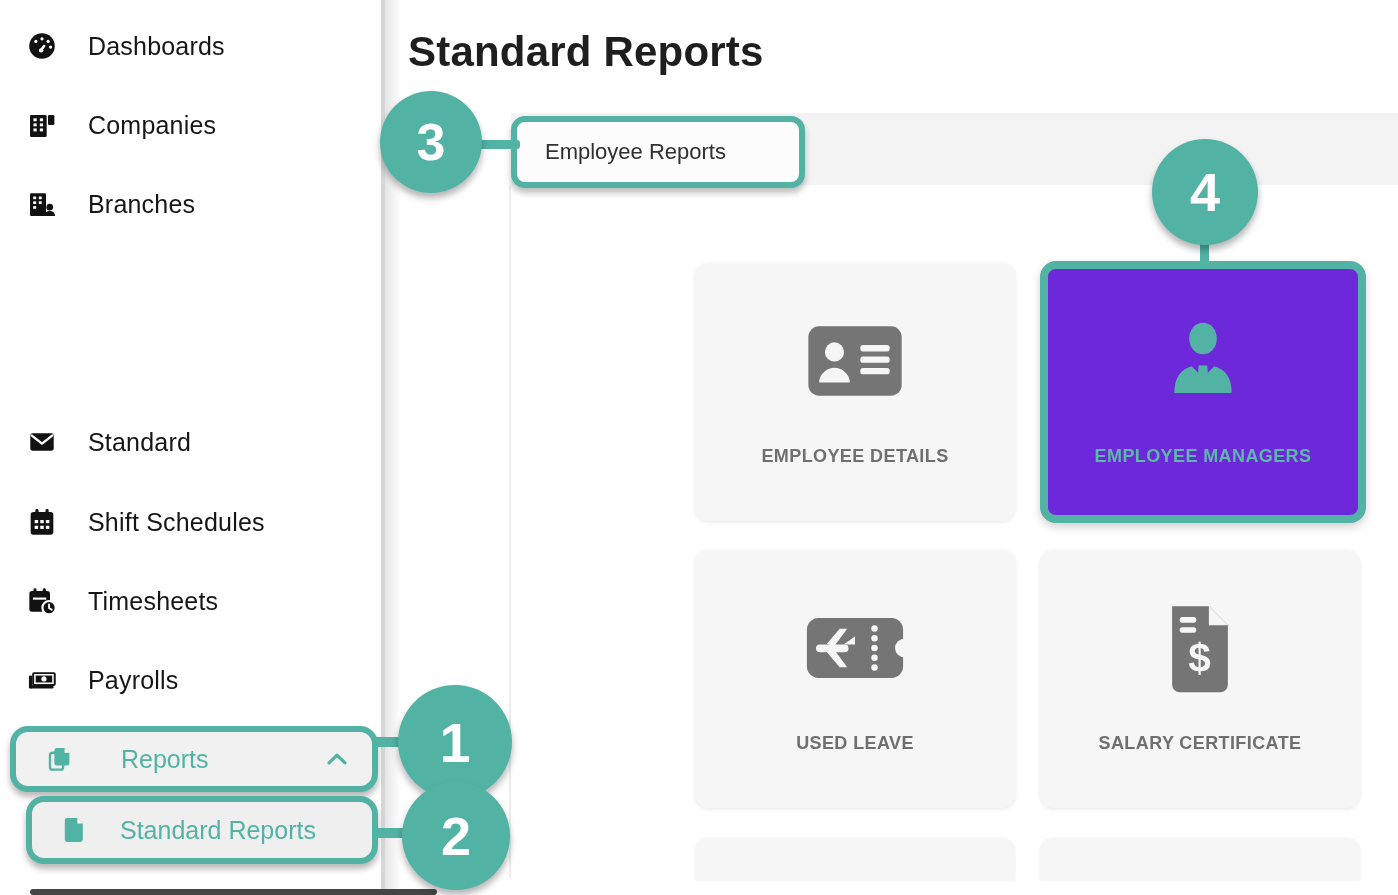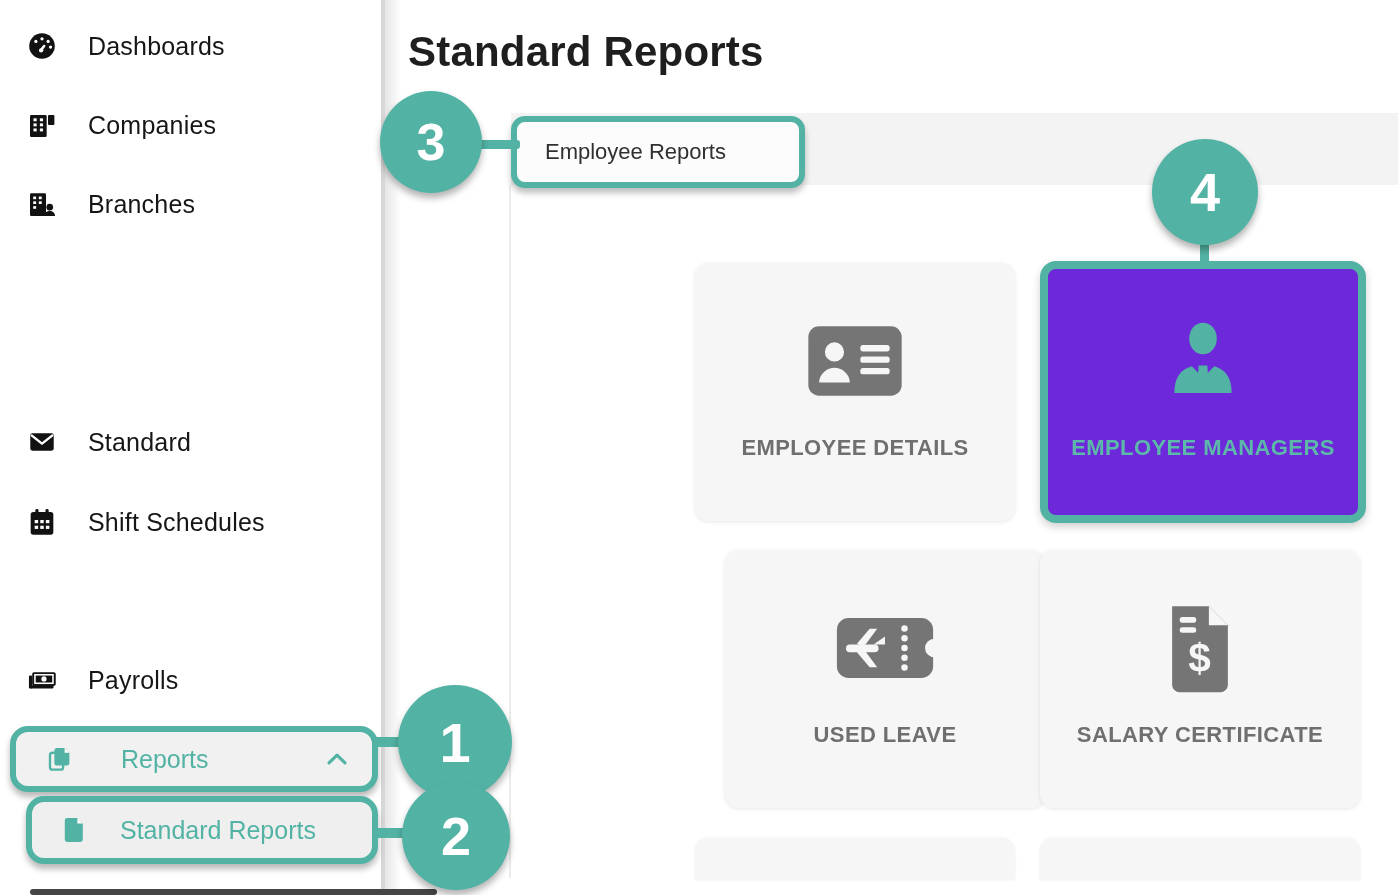--- a/index.html
+++ b/index.html
@@ -35,27 +35,27 @@
   .tabbar { position:absolute; left:511px; top:113px; width:887px; height:72px; background:#f3f3f3; }
   .tab-box { position:absolute; left:511px; top:116px; width:294px; height:72px; background:#fcfcfc;
              border:6px solid #52b3a4; border-radius:14px; box-shadow:0 5px 6px rgba(0,0,0,0.25);
              display:flex; align-items:center; padding-left:28px; z-index:10;}
   .tab-box .tlabel { font-size:22px; color:#303030; }
   .panel-edge { position:absolute; left:509px; top:185px; width:2px; height:693px; background:#ececec; }
 
   .card { position:absolute; width:320px; height:258px; background:#f6f6f6; border-radius:14px;
           box-shadow:0 1px 4px rgba(0,0,0,0.10); display:flex; flex-direction:column; align-items:center; }
   .card .cicon { margin-top:50px; height:96px; display:flex; align-items:center; justify-content:center; color:#757575;}
-  .card .clabel { margin-top:26px; font-size:22px; font-weight:700; color:#6f6f6f; letter-spacing:0.4px; }
+  .card .clabel { margin-top:37px; font-size:18px; font-weight:700; color:#6f6f6f; letter-spacing:0.4px; }
   .card-details { left:695px; top:263px; }
   .card-managers { left:1040px; top:261px; width:326px; height:262px; background:#6d28d9;
                    border:8px solid #52b3a4; border-radius:16px; box-shadow:0 4px 8px rgba(0,0,0,0.18);}
   .card-managers .cicon { color:#52b3a4; margin-top:44px;}
   .card-managers .clabel { color:#5cb9aa; }
-  .card-usedleave { left:725px; top:550px; }
+  .card-usedleave { left:695px; top:550px; }
   .card-salary { left:1040px; top:550px; }
   .card-partial { height:42px; top:838px; border-radius:14px 14px 0 0; box-shadow:0 0 3px rgba(0,0,0,0.08);}
   .card-p1 { left:695px; } .card-p2 { left:1040px; }
 
   
   .badge { position:absolute; background:#52b3a4; border-radius:50%; color:#fff;
            display:flex; align-items:center; justify-content:center;
            font-weight:700; box-shadow:0 5px 7px rgba(0,0,0,0.30); z-index:30; }
   .badge-1 { left:398px; top:685px; width:114px; height:114px; font-size:56px; }
   .badge-2 { left:402px; top:782px; width:108px; height:108px; font-size:54px; }
@@ -153,20 +153,33 @@
               <rect x="13.9" y="10.5" width="2.6" height="2.4"></rect>
               <rect x="5.5" y="14.8" width="2.6" height="2.4"></rect>
               <rect x="9.7" y="14.8" width="2.6" height="2.4"></rect>
               <rect x="13.9" y="14.8" width="2.6" height="2.4"></rect>
             </g>
           </svg>
       </span>
       <span class="nlabel">Shift Schedules</span>
     </div>
 
+    <div class="nav-item" style="top:576px">
+      <span class="nicon">
+        <svg width="32" height="32" viewBox="0 0 24 24" fill="currentColor">
+            <rect x="2.5" y="4.5" width="15.5" height="15.5" rx="2"></rect>
+            <rect x="5.6" y="2.4" width="2.3" height="4.4" rx="1.1"></rect>
+            <rect x="12.6" y="2.4" width="2.3" height="4.4" rx="1.1"></rect>
+            <rect x="5.2" y="9.4" width="10" height="1.6" fill="#fff"></rect>
+            <circle cx="17.3" cy="17" r="5" stroke="#fff" stroke-width="1.6"></circle>
+            <path d="M17.3 14.6 v2.6 l2 1.3" fill="none" stroke="#fff" stroke-width="1.4" stroke-linecap="round"></path>
+          </svg>
+      </span>
+      <span class="nlabel">Timesheets</span>
+    </div>
 
     <div class="nav-item" style="top:655px">
       <span class="nicon">
         <svg width="34" height="32" viewBox="0 0 26 24" fill="currentColor">
             <rect x="3" y="8.5" width="2.5" height="10" rx="1"></rect>
             <rect x="3.8" y="16" width="18" height="2.5" rx="1"></rect>
             <rect x="5.5" y="6" width="18" height="10.5" rx="1.4"></rect>
             <rect x="7.6" y="8" width="13.8" height="6.5" fill="none" stroke="#fff" stroke-width="1.2"></rect>
             <circle cx="14.5" cy="11.2" r="2" fill="#fff"></circle>
           </svg>

